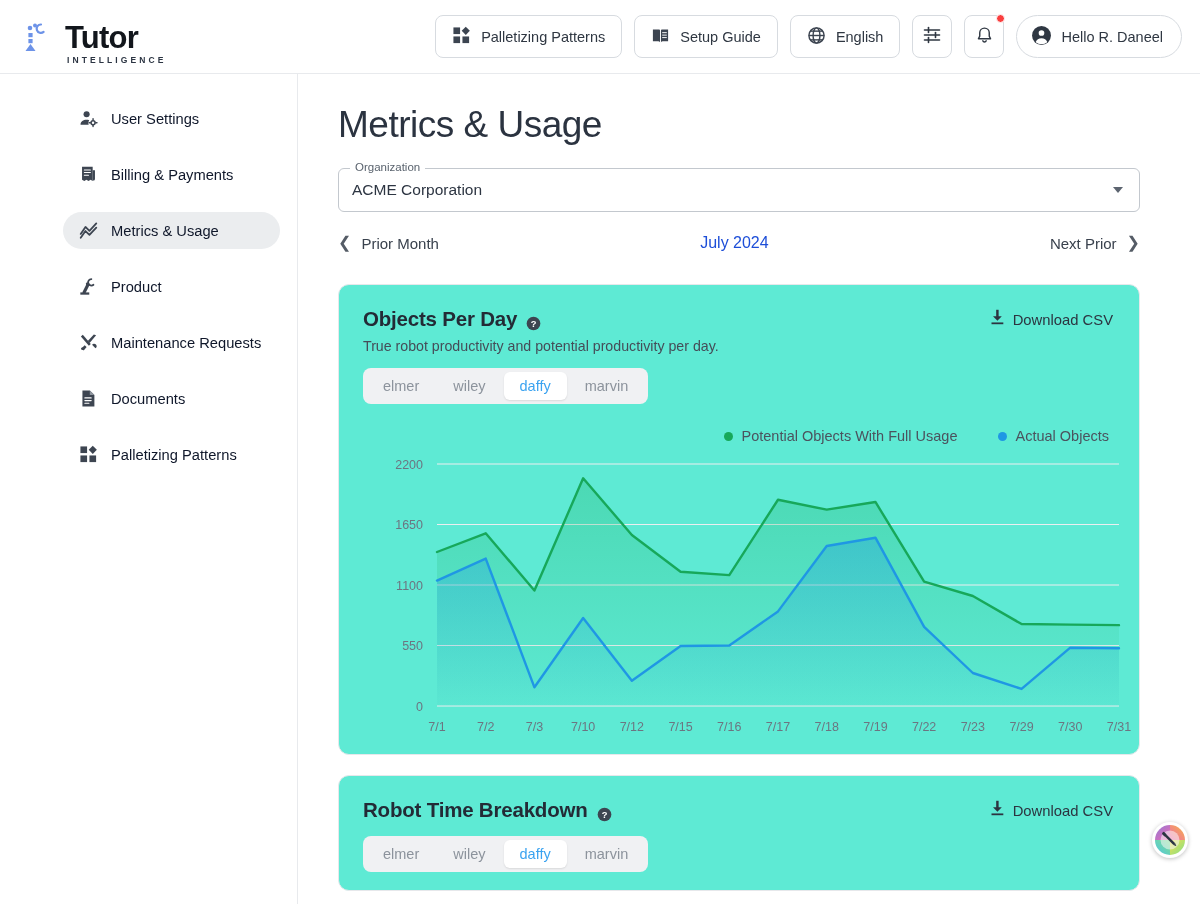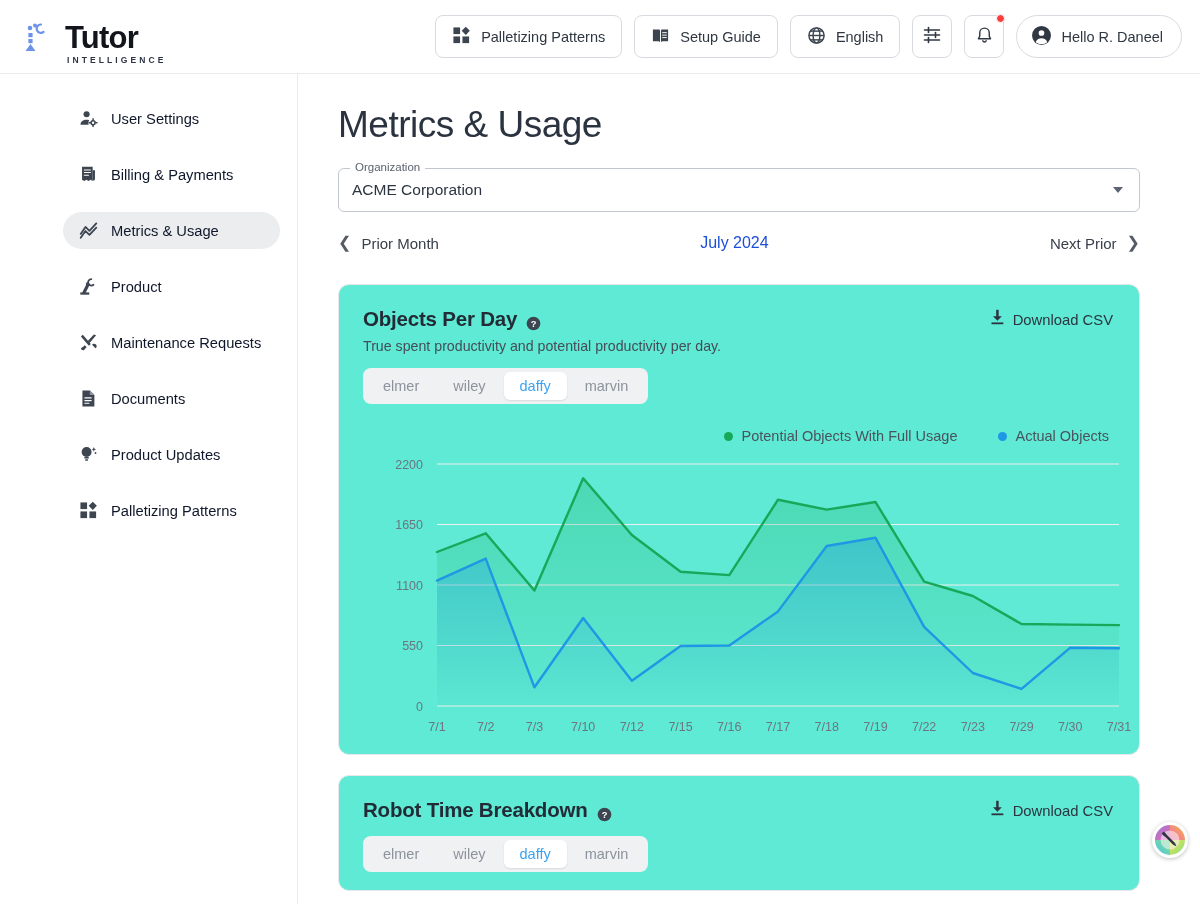--- a/index.html
+++ b/index.html
@@ -384,32 +384,20 @@
           <g stroke="#fff" stroke-width="1.2" stroke-linecap="round">
             <line x1="6.2" y1="9.4" x2="12.8" y2="9.4"></line>
             <line x1="6.2" y1="12.2" x2="12.8" y2="12.2"></line>
             <line x1="6.2" y1="15" x2="10.4" y2="15"></line>
           </g>
         </svg>
       </span>
       <span>Documents</span>
     </div>
 
-    <div class="nav-item">
-      <span class="nav-ico">
-        <svg viewBox="0 0 20 20" width="19" height="19" fill="#3d4551">
-          <circle cx="8" cy="7.4" r="5.2"></circle>
-          <rect x="5.6" y="12.6" width="4.8" height="1.6" rx="0.6"></rect>
-          <rect x="6.4" y="15" width="3.2" height="1.5" rx="0.6"></rect>
-          <path d="M15.6 2.2 l.7 1.7 1.7.7-1.7.7-.7 1.7-.7-1.7-1.7-.7 1.7-.7z"></path>
-          <circle cx="17.4" cy="8.4" r="0.95"></circle>
-        </svg>
-      </span>
-      <span>Product Updates</span>
-    </div>
 
     <div class="nav-item">
       <span class="nav-ico">
         <svg viewBox="0 0 20 20" width="19" height="19">
           <rect x="1.5" y="1.5" width="7" height="7" fill="#3d4551"></rect>
           <rect x="1.5" y="11" width="7" height="7" fill="#3d4551"></rect>
           <rect x="11" y="11" width="7" height="7" fill="#3d4551"></rect>
           <path d="M14.5 0.8 L18.8 5.1 L14.5 9.4 L10.2 5.1 z" fill="#3d4551"></path>
         </svg>
       </span>
@@ -444,21 +432,21 @@
         <div>
           <div class="card-title">
             <span>Objects Per Day</span>
             <span class="help-ico">
               <svg viewBox="0 0 16 16" width="15" height="15">
                 <circle cx="8" cy="8" r="7.3" fill="#3d4551"></circle>
                 <text x="8" y="11.6" font-size="10" font-family="Liberation Sans, sans-serif" font-weight="bold" fill="#fff" text-anchor="middle">?</text>
               </svg>
             </span>
           </div>
-          <div class="card-sub">True spent productivity and potential productivity per day.</div>
+          <div class="card-sub">True robot productivity and potential productivity per day.</div>
         </div>
         <div class="dl-csv">
           <span>
             <svg width="15" height="16" viewBox="0 0 16 17" fill="#2c3440">
               <rect x="6.6" y="0.8" width="2.6" height="8.2"></rect>
               <path d="M3.2 7.6 L7.9 12.4 L12.6 7.6z"></path>
               <rect x="1.6" y="14.3" width="12.6" height="1.9"></rect>
             </svg>
           </span>
           <span>Download CSV</span>

